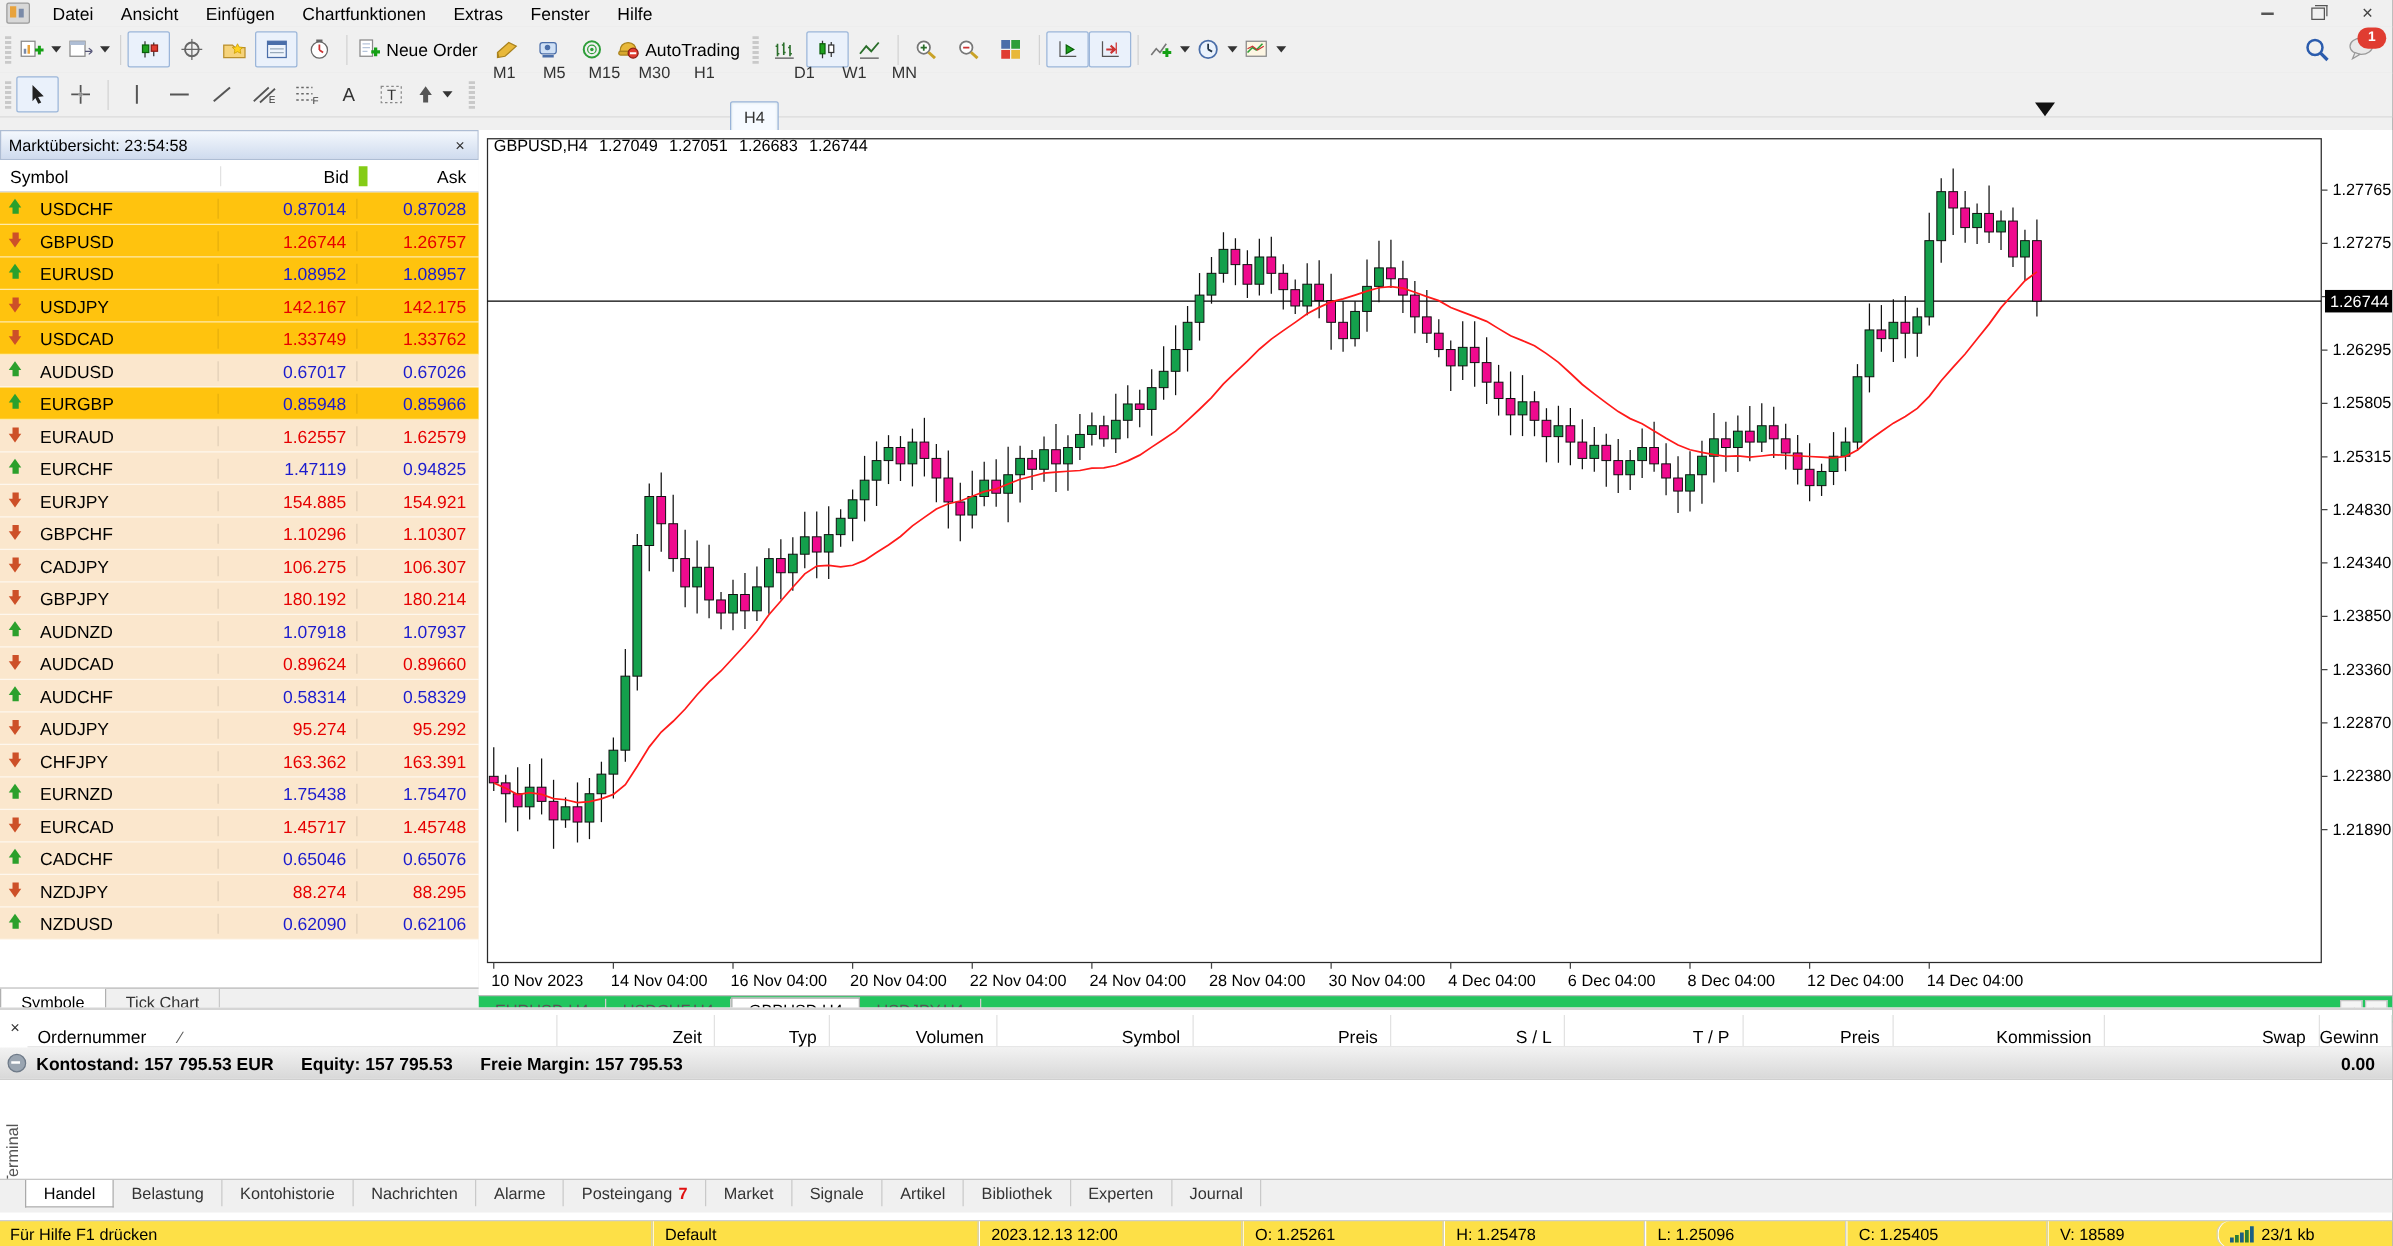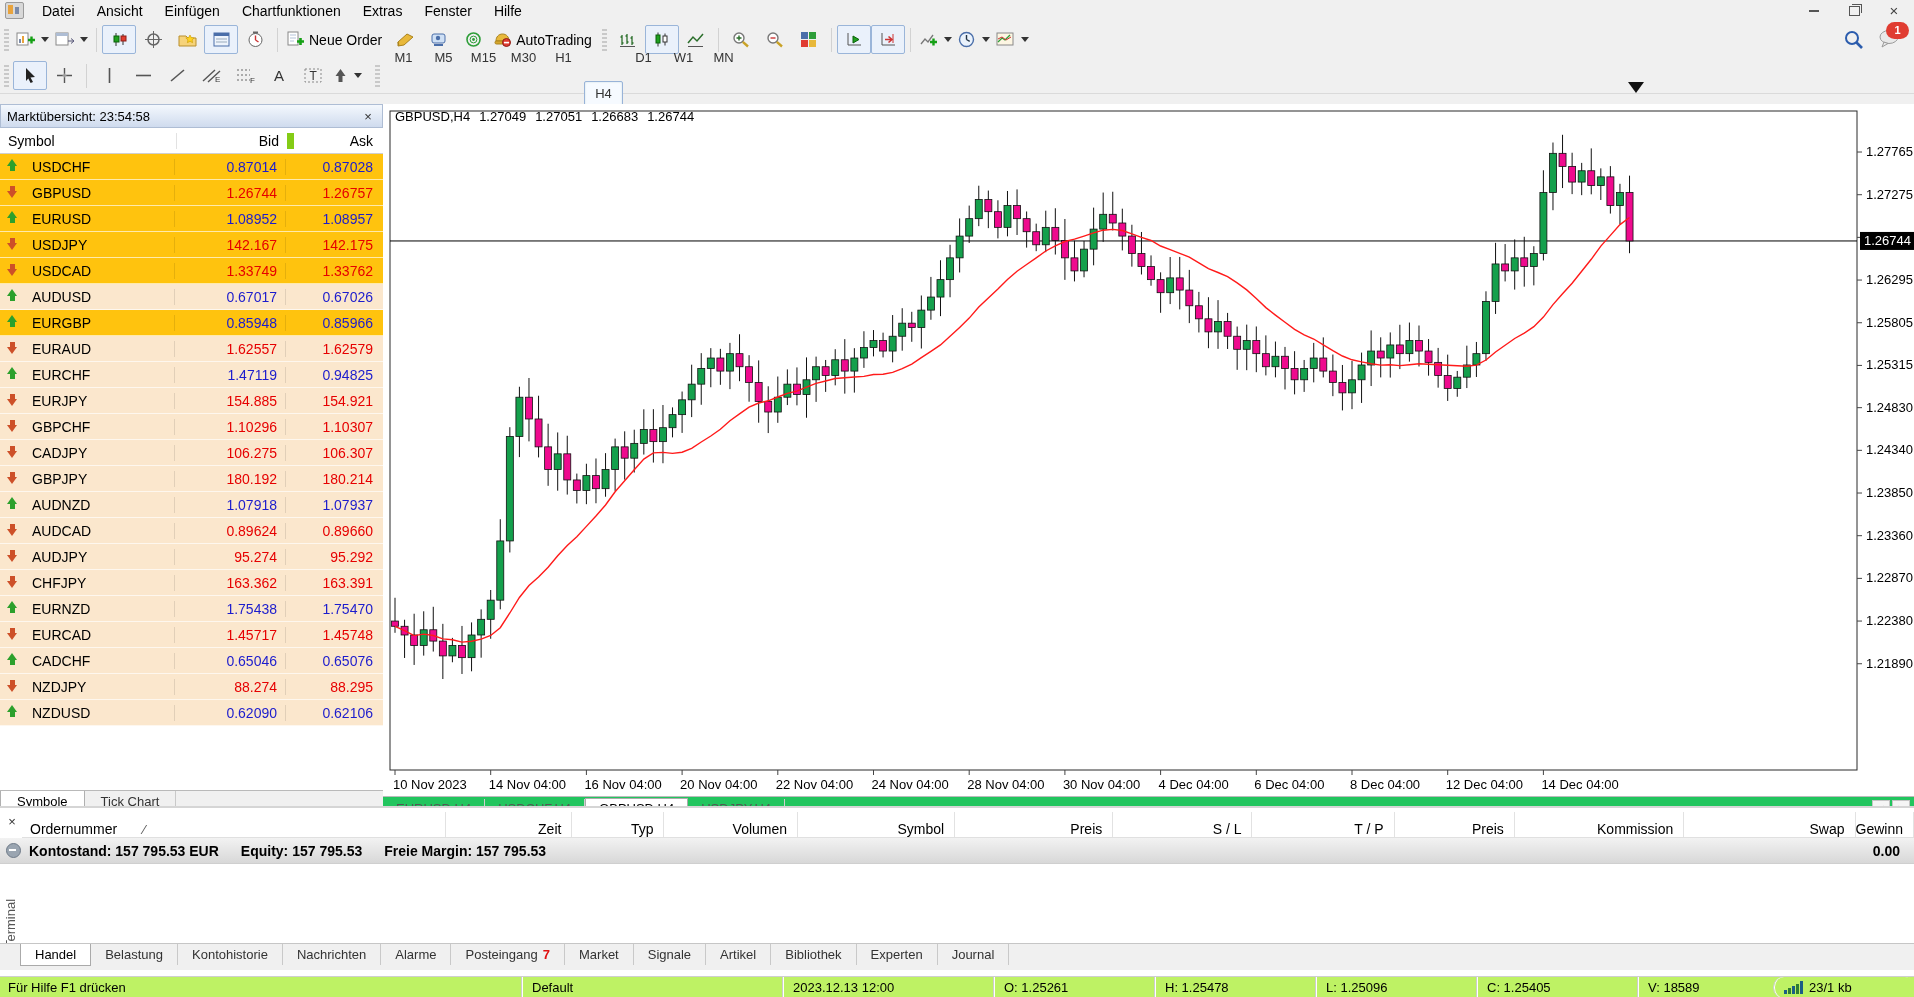--- a/index.html
+++ b/index.html
@@ -89,21 +89,21 @@
   .balright{margin-left:auto;padding-right:14px;}
   .term-side{position:absolute;left:0;top:60px;width:18px;height:110px;}
   .term-side span{position:absolute;left:-38px;top:48px;transform:rotate(-90deg);transform-origin:center;display:block;width:96px;
                   color:#555;font-size:13px;text-align:center;}
   .term-tabs{position:absolute;left:0;top:135px;width:100%;height:26px;background:#f0f0f0;border-top:1px solid #c6c6c6;
              display:flex;align-items:flex-start;padding-left:20px;}
   .ttab{padding:3px 14px;font-size:13px;color:#333;border-right:1px solid #c9c9c9;display:flex;gap:5px;}
   .ttab.active{background:#fff;border:1px solid #aaa;border-top:none;color:#000;}
   .ttab .tbadge{color:#e01010;font-weight:bold;}
   
-  .statusbar{position:absolute;left:0;top:976px;width:1914px;height:21px;background:#bef264;border-top:1px solid #cfcfcf;
+  .statusbar{position:absolute;left:0;top:976px;width:1914px;height:21px;background:#fde047;border-top:1px solid #cfcfcf;
              display:flex;align-items:center;font-size:13px;}
   .sbcell{height:100%;display:flex;align-items:center;padding:0 10px;border-left:1px solid #cdcdcd;box-shadow:inset 1px 0 0 #fff;}
   .sbhelp{flex:1;padding-left:8px;}
   .sbbars{display:flex;align-items:flex-end;gap:1px;margin-right:6px;height:13px;}
   .sbbars i{width:3px;background:#2e7d32;display:block;}
   .sbbars i:nth-child(odd){background:#1b5e85;}
   svg text{font-family:"Liberation Sans",sans-serif;}
 </style>
 </head>
 <body>
@@ -486,20 +486,26 @@
             <span class="icel"><span class="arr up"></span></span>
             <span class="sym sep-l">AUDNZD</span>
             <span class="bid num up">1.07918</span>
             <span class="ask num up">1.07937</span>
           </div>
           <div class="mwrow">
             <span class="icel"><span class="arr dn"></span></span>
             <span class="sym sep-l">AUDCAD</span>
             <span class="bid num dn">0.89624</span>
             <span class="ask num dn">0.89660</span>
+          </div>
+          <div class="mwrow">
+            <span class="icel"><span class="arr up"></span></span>
+            <span class="sym sep-l">AUDCHF</span>
+            <span class="bid num up">0.58314</span>
+            <span class="ask num up">0.58329</span>
           </div>
           <div class="mwrow">
             <span class="icel"><span class="arr dn"></span></span>
             <span class="sym sep-l">AUDJPY</span>
             <span class="bid num dn">95.274</span>
             <span class="ask num dn">95.292</span>
           </div>
           <div class="mwrow">
             <span class="icel"><span class="arr dn"></span></span>
             <span class="sym sep-l">CHFJPY</span>

